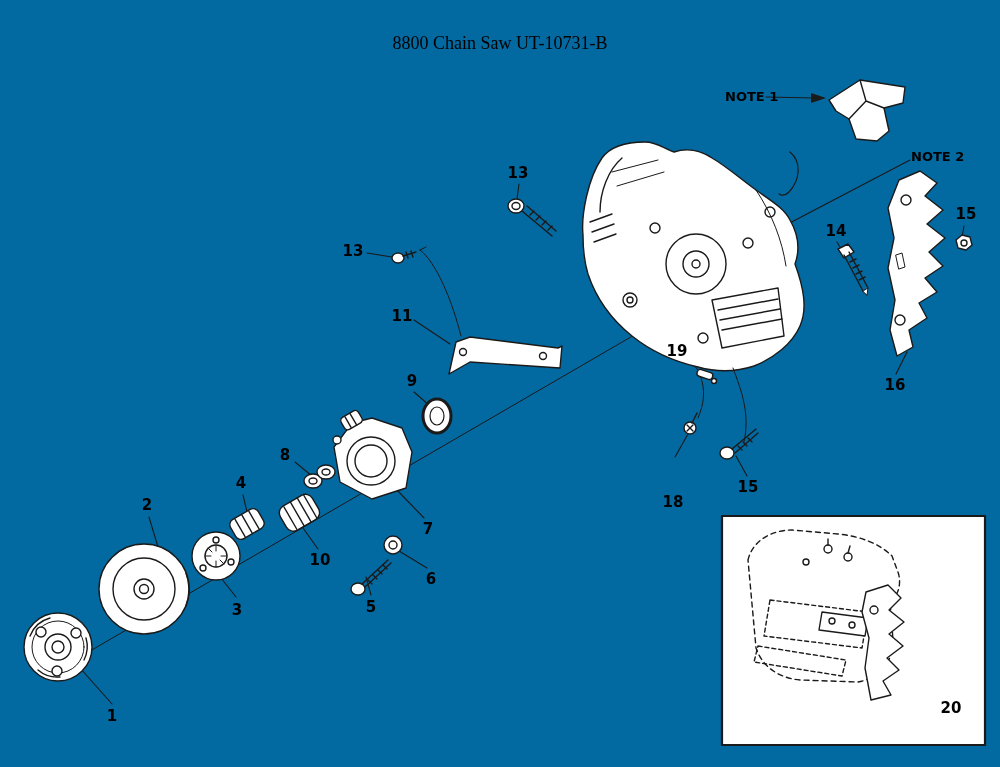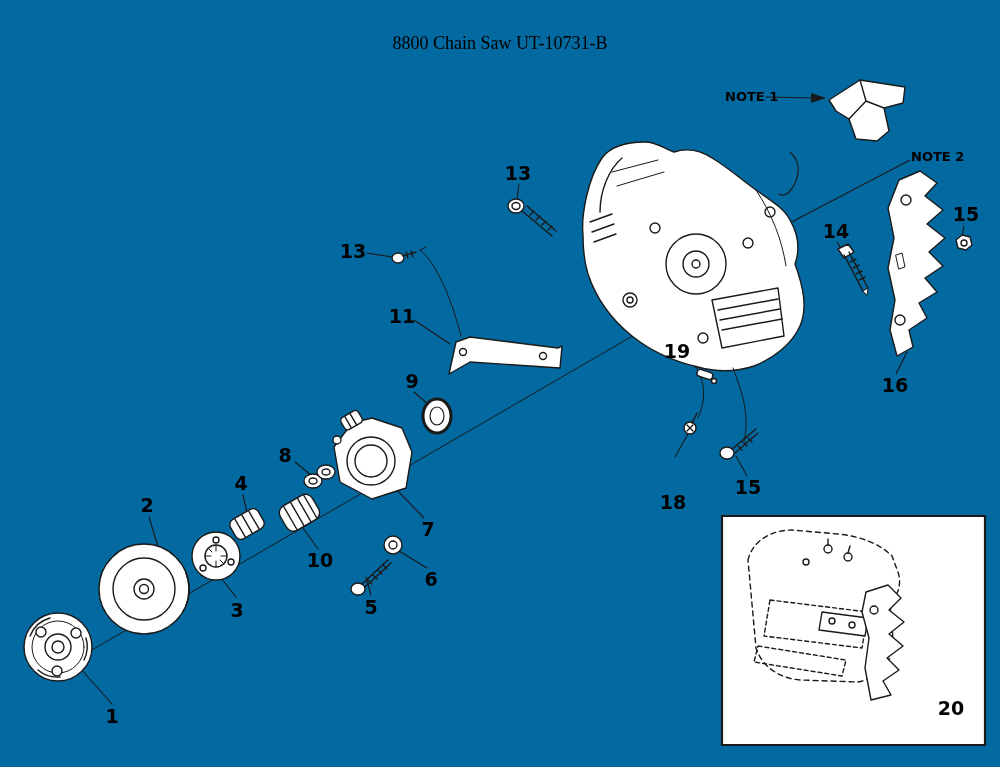--- a/index.html
+++ b/index.html
@@ -11,21 +11,21 @@
   .title{
     position:absolute;top:33px;left:0;right:0;text-align:center;
     font-family:"Liberation Serif",serif;font-size:18px;color:#000;
   }
   .figure-label{
     position:absolute;top:90px;left:90px;font-size:46px;letter-spacing:1px;
     font-family:"Liberation Sans",sans-serif;color:#000;
   }
   .callout{
     position:absolute;transform:translate(-50%,-50%);
-    font-family:"DejaVu Sans",sans-serif;font-weight:bold;font-size:19px;color:#000;
+    font-family:"DejaVu Sans",sans-serif;font-weight:bold;font-size:15px;color:#000;
   }
   .note{
     position:absolute;font-family:"DejaVu Sans",sans-serif;
     font-weight:bold;font-size:13px;color:#000;white-space:nowrap;
   }
   .inset-caption{
     position:absolute;font-family:"DejaVu Sans",sans-serif;
     font-weight:bold;font-size:14px;line-height:1.4;color:#000;
   }
 </style>

